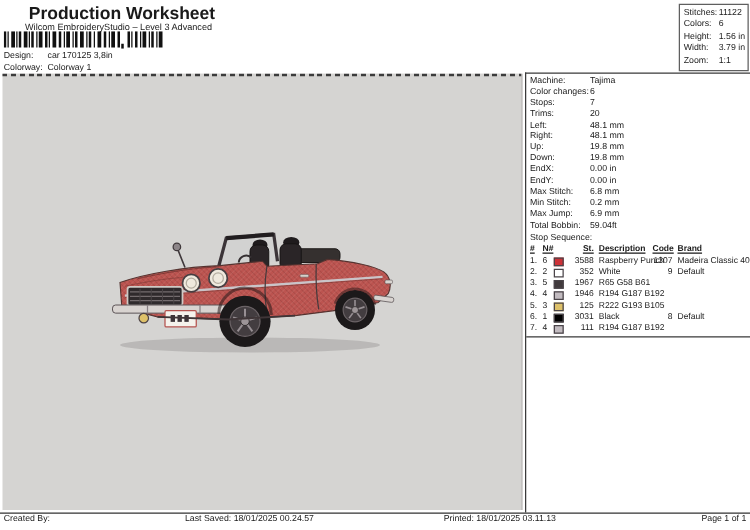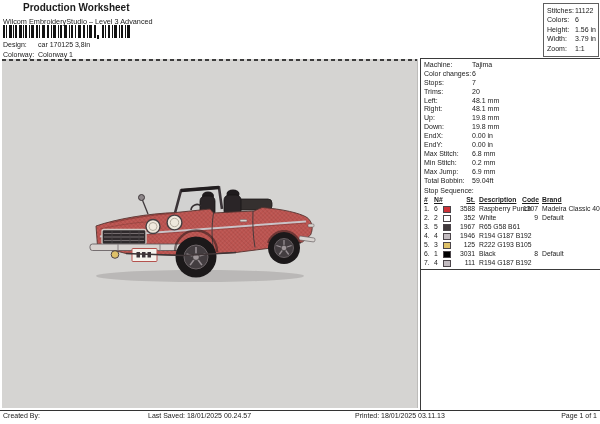--- a/index.html
+++ b/index.html
@@ -3,22 +3,22 @@
 <meta charset="utf-8">
 <style>
   html,body{margin:0;padding:0;}
   body{
     width:600px;height:424px;position:relative;overflow:hidden;
     background:#ffffff;color:#1a1a1a;
     font-family:"Liberation Sans", sans-serif;
     -webkit-font-smoothing:antialiased;
   }
   
-  .page-title{position:absolute;left:3px;top:2px;font-size:10px;font-weight:bold;letter-spacing:0;padding-left:20px;}
-  .app-subtitle{position:absolute;left:3px;top:17px;font-size:7.3px;color:#222;}
+  .page-title{position:absolute;left:3px;top:2px;font-size:14px;font-weight:bold;letter-spacing:0;padding-left:20px;}
+  .app-subtitle{position:absolute;left:20px;top:17px;font-size:7.3px;color:#222;}
   .barcode{position:absolute;left:3px;top:25px;}
   .meta-row{position:absolute;left:3px;font-size:7px;line-height:9px;white-space:nowrap;}
   .meta-design{top:40px;}
   .meta-colorway{top:50px;}
   .meta-label{display:inline-block;width:35px;}
   
   .summary-box{
     position:absolute;left:543px;top:3px;width:56px;height:54px;
     border:1px solid #5f5f5f;background:#fff;box-sizing:border-box;
     padding:2px 0 0 3px;font-size:7px;

